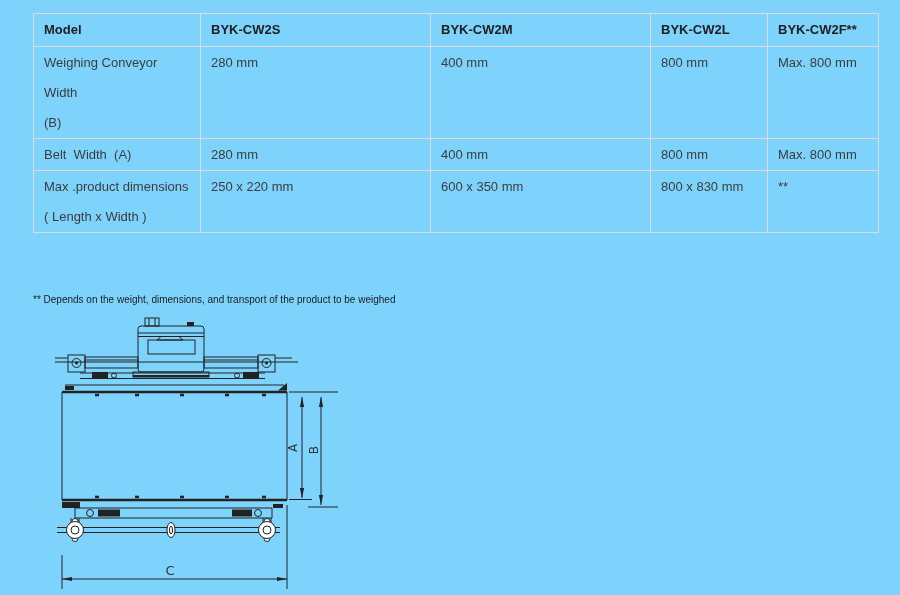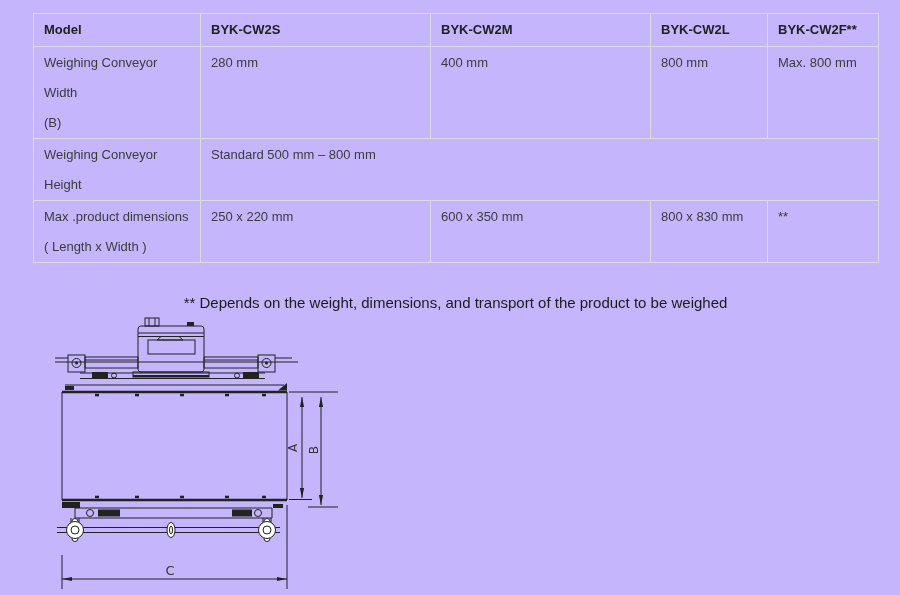--- a/index.html
+++ b/index.html
@@ -1,21 +1,21 @@
 <!DOCTYPE html>
 <html><head>
 <meta charset="utf-8">
 <style>
   html,body{margin:0;padding:0;}
   body{
     width:900px;height:595px;position:relative;overflow:hidden;
     background:#ffffff;
     font-family:"Liberation Sans", sans-serif;
   }
-  .page{position:absolute;left:0;top:0;width:900px;height:595px;background:#c4b5fd;}
+  .page{position:absolute;left:0;top:0;width:900px;height:595px;background:#7dd3fc;}
 
   table.spec{
     position:absolute;left:33px;top:13px;width:845px;
     border-collapse:collapse;table-layout:fixed;
     border:1px solid #6f6f6f;
   }
   table.spec th, table.spec td{
     border:1px solid #dcdcdc;
     vertical-align:top;
     text-align:left;
@@ -28,21 +28,21 @@
   table.spec th{
     font-weight:bold;color:#212121;height:31px;
   }
   table.spec td{color:#3c3c3c;margin-top:12px;}
   tr.h62{height:62px;}
   tr.h32{height:32px;}
   tr.h58{height:58px;}
 
   .footnote{
     position:absolute;left:33px;top:294px;width:845px;
-    text-align:center;font-size:15px;color:#1c1c1c;
+    text-align:left;font-size:10px;color:#1c1c1c;
   }
 
   .diagram{
     position:absolute;left:40px;top:315px;width:320px;height:280px;
   }
   svg text{
     font-family:"DejaVu Sans", sans-serif;
     fill:#333;
   }
 </style>
@@ -71,22 +71,25 @@
     <tbody>
       <tr class="h62">
         <td>Weighing Conveyor  Width
 (B)</td>
         <td>280 mm</td>
         <td>400 mm</td>
         <td>800 mm</td>
         <td>Max. 800 mm</td>
       </tr>
       <tr class="h32">
-        <td>Weighing Conveyor Height</td>
-        <td colspan="4">Standard 500 mm – 800 mm</td>
+        <td>Belt  Width  (A)</td>
+        <td>280 mm</td>
+        <td>400 mm</td>
+        <td>800 mm</td>
+        <td>Max. 800 mm</td>
       </tr>
       <tr class="h58">
         <td>Max .product dimensions
 ( Length x Width )</td>
         <td>250 x 220 mm</td>
         <td>600 x 350 mm</td>
         <td>800 x 830 mm</td>
         <td>**</td>
       </tr>
     </tbody>

